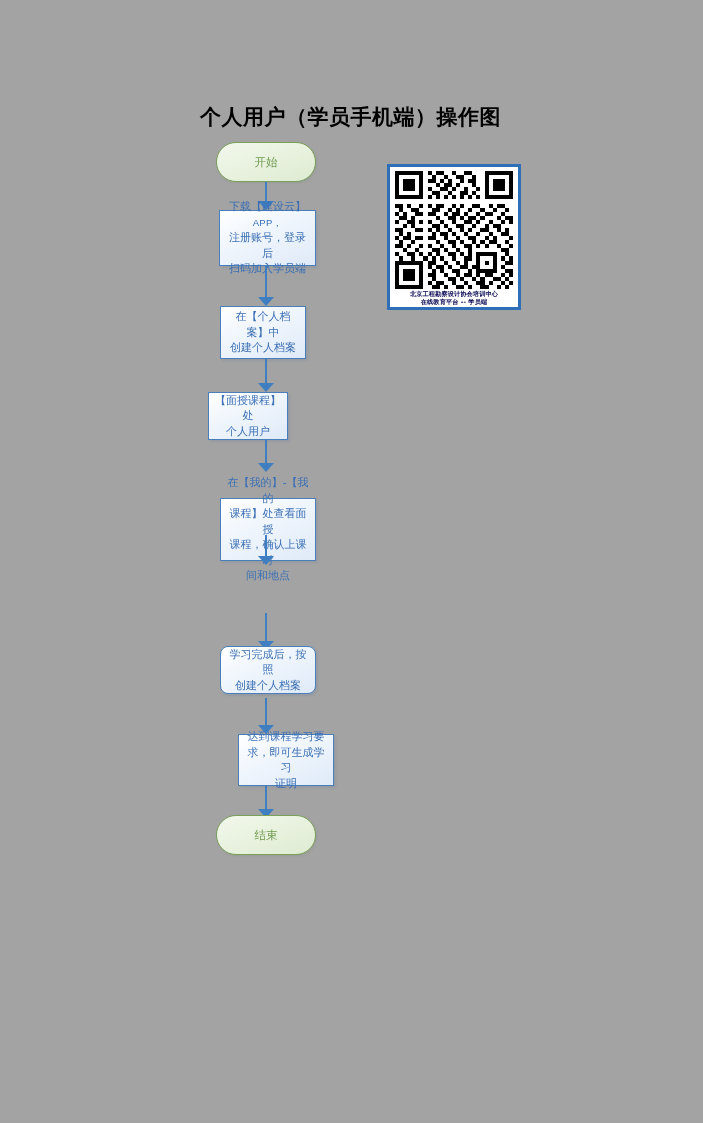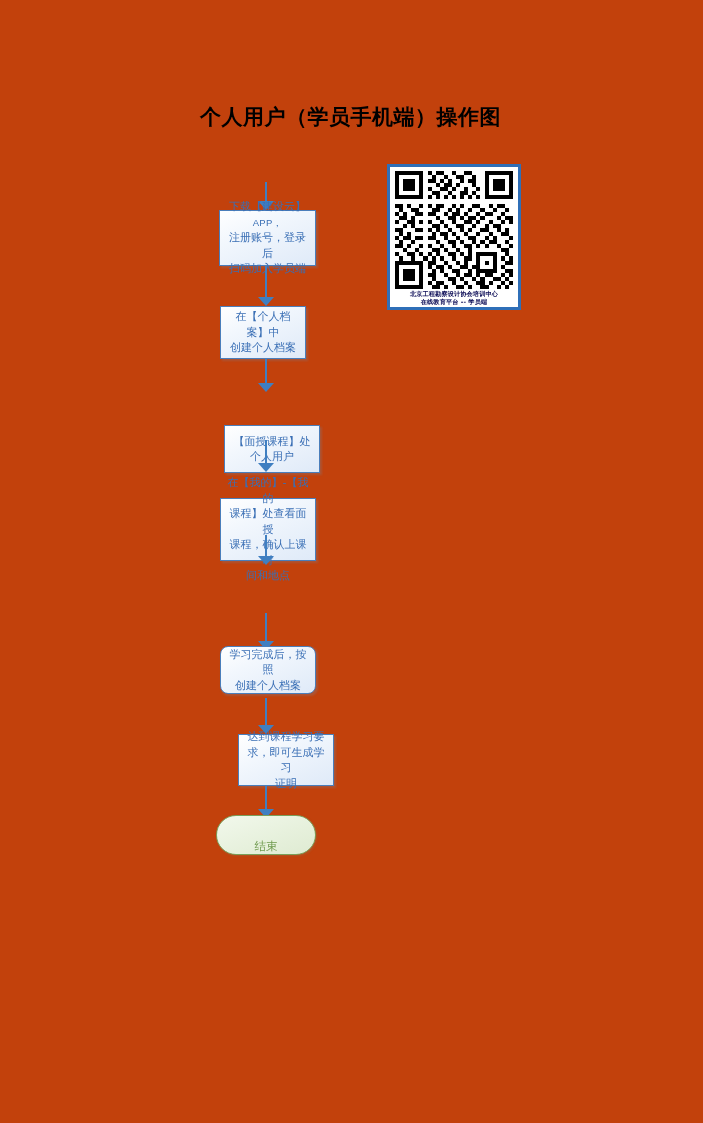--- a/index.html
+++ b/index.html
@@ -13,21 +13,21 @@
     position: relative;
     font-family: "DejaVu Sans", "Liberation Sans", sans-serif;
     overflow: hidden;
   }
 
   #page {
     position: absolute;
     left: 0; top: 0;
     width: 703px;
     height: 1123px;
-    background: #c2410c;
+    background: #a3a3a3;
   }
 
   
   .doc-title {
     position: absolute;
     left: 200px;
     top: 103px;
     width: 330px;
     font-size: 21px;
     font-weight: bold;
@@ -139,20 +139,23 @@
 </style>
 </head>
 <body>
 
 <div id="page">
 
   <div class="doc-title">个人用户（学员手机端）操作图</div>
 
   <div class="flow">
 
+    <div class="node-term" style="left:216px; top:142px; width:100px; height:40px;">
+      <span>开始</span>
+    </div>
 
     <div class="conn" style="left:255px; top:182px; height:28px;">
       <div class="stem" style="height:19px;"></div>
       <div class="head" style="top:19px;"></div>
     </div>
 
     <div class="node-proc" style="left:219px; top:210px; width:97px; height:56px;">
       <span class="txt"><span>下载【建设云】</span><span class="latin">APP，</span><br><span>注册账号，登录后</span><br><span>扫码加入学员端</span></span>
     </div>
 
@@ -163,21 +166,21 @@
 
     <div class="node-proc" style="left:220px; top:306px; width:86px; height:53px;">
       <span class="txt"><span>在【个人档案】中</span><br><span>创建个人档案</span></span>
     </div>
 
     <div class="conn" style="left:255px; top:359px; height:33px;">
       <div class="stem" style="height:24px;"></div>
       <div class="head" style="top:24px;"></div>
     </div>
 
-    <div class="node-proc" style="left:224px; top:392px; width:96px; height:48px;margin-top:33px;">
+    <div class="node-proc" style="left:208px; top:392px; width:80px; height:48px;">
       <span class="txt"><span>【面授课程】处</span><br><span>个人用户</span></span>
     </div>
 
     <div class="conn" style="left:255px; top:440px; height:32px;">
       <div class="stem" style="height:23px;"></div>
       <div class="head" style="top:23px;"></div>
     </div>
 
     <div class="node-proc" style="left:220px; top:472px; width:96px; height:63px;margin-top:26px;">
       <span class="txt"><span>在【我的】-【我的</span><br><span>课程】处查看面授</span><br><span>课程，确认上课时</span><br><span>间和地点</span></span>
@@ -205,21 +208,21 @@
 
     <div class="node-proc" style="left:220px; top:734px; width:96px; height:52px;margin-left:18px;">
       <span class="txt"><span>达到课程学习要</span><br><span>求，即可生成学习</span><br><span>证明</span></span>
     </div>
 
     <div class="conn" style="left:255px; top:786px; height:32px;">
       <div class="stem" style="height:23px;"></div>
       <div class="head" style="top:23px;"></div>
     </div>
 
-    <div class="node-term" style="left:216px; top:815px; width:100px; height:40px;align-items:flex-end;">
+    <div class="node-term" style="left:216px; top:815px; width:100px; height:40px;">
       <span>结束</span>
     </div>
 
   </div>
 
   <div class="qr-panel">
     <svg class="qr-code" viewBox="0 0 29 29" shape-rendering="crispEdges">
       <rect x="0" y="0" width="29" height="29" fill="#ffffff"></rect>
       <g fill="#000000">
 

